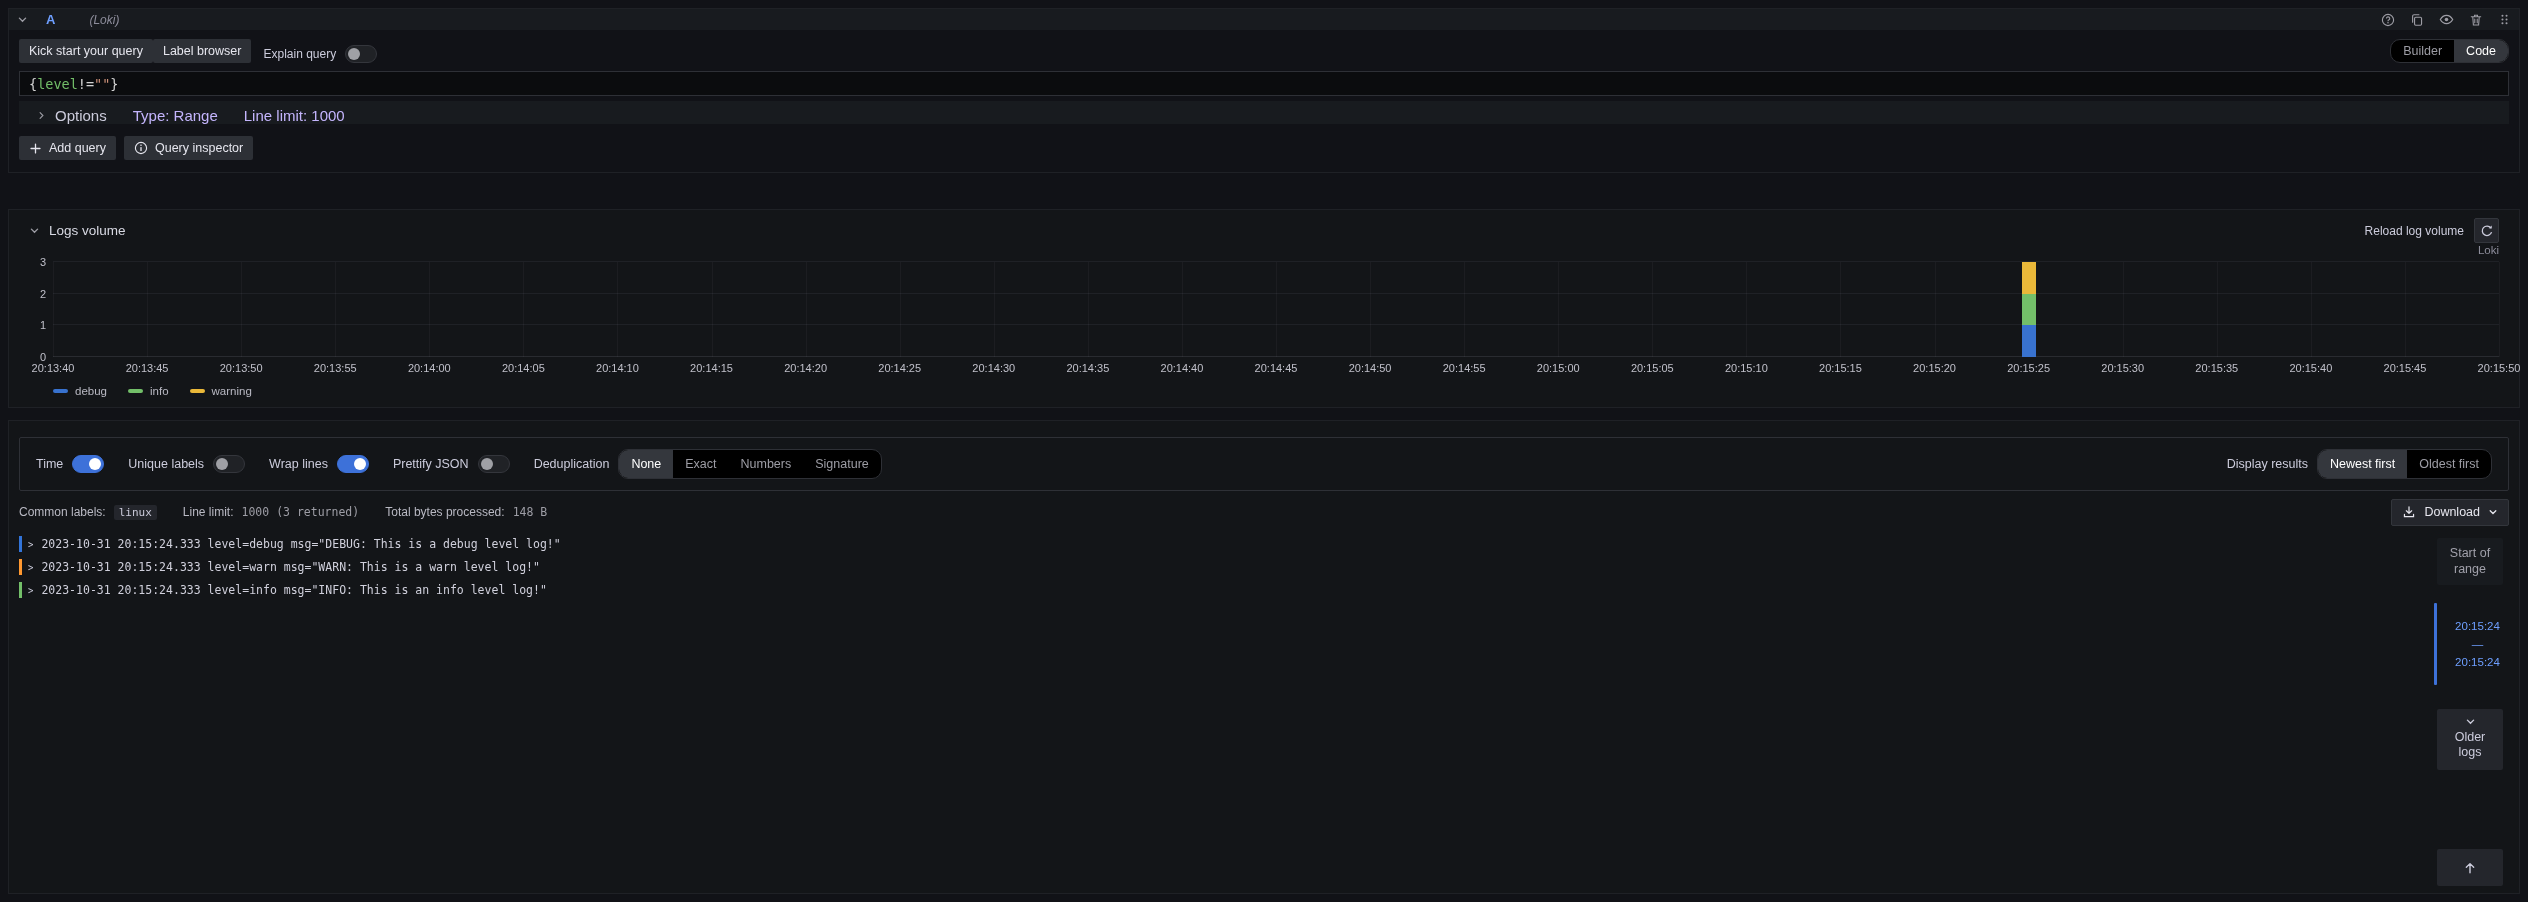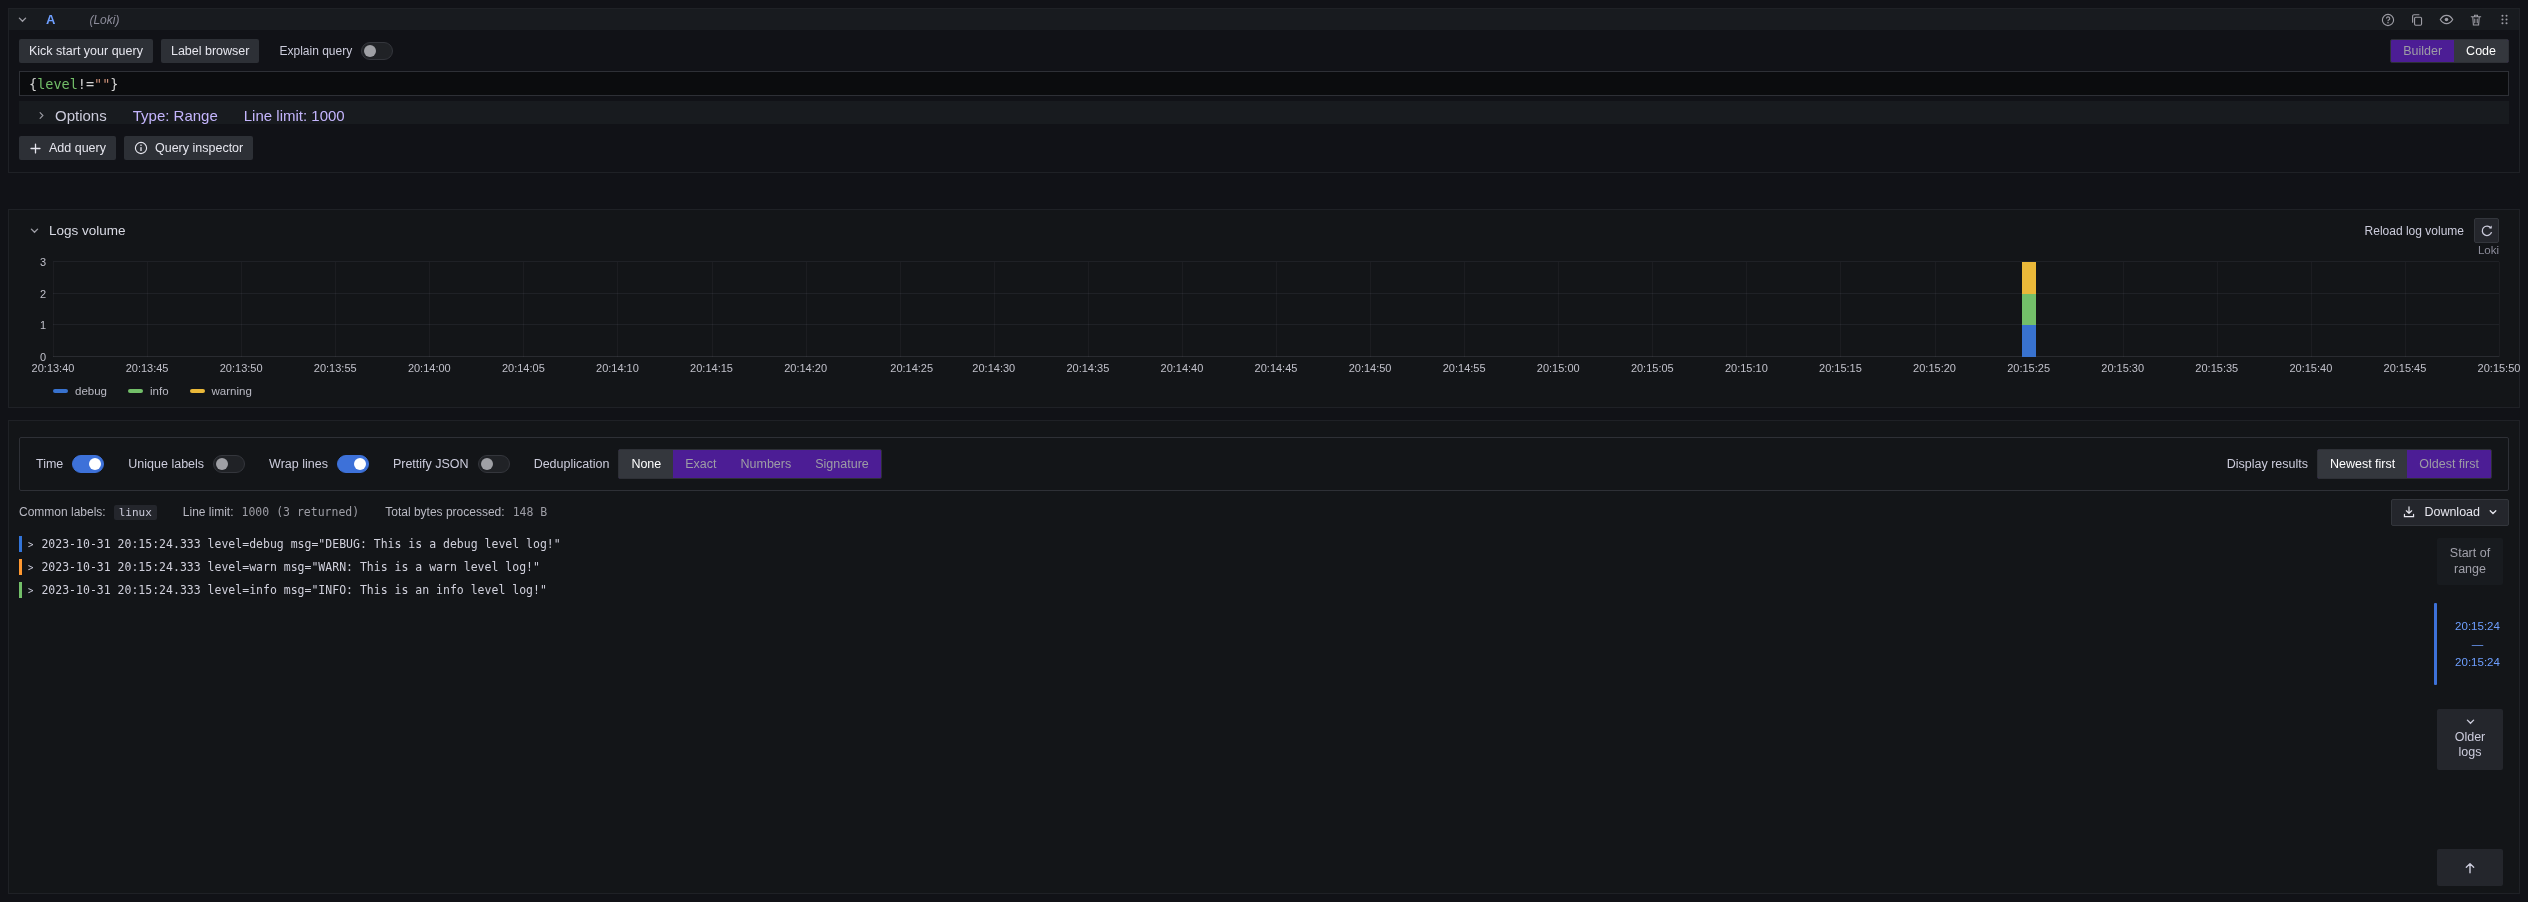--- a/index.html
+++ b/index.html
@@ -14,26 +14,26 @@
   button{font:inherit;border:none;background:none;color:inherit;padding:0;cursor:pointer}
 
   
   .qpanel{border:1px solid #1f2126;background:#111217}
   .qheader{display:flex;align-items:center;height:21px;background:#181b1f;padding:0 8px;gap:6px}
   .ref-id{color:#6e9fff;font-weight:700;font-size:13px;margin-left:12px}
   .ds-name{color:#8d8d9b;font-style:italic;margin-left:28px;font-size:12px}
   .hicons{display:flex;gap:15px;align-items:center;color:#9d9da5}
   .hicons .icon{cursor:pointer}
   .qbody{padding:9px 10px 12px}
-  .qtoolbar{display:flex;align-items:center;gap:8px}
+  .qtoolbar{display:flex;align-items:flex-end;}
   .btn{display:inline-flex;align-items:center;gap:7px;height:24px;padding:0 10px;background:#2d3036;
        border-radius:2px;color:#e6e6ee;font-size:12.5px;font-weight:500;white-space:nowrap}
   .explain{display:flex;align-items:center;gap:9px;margin-left:12px;color:#ccccdc;font-size:12px}
-  .radio-group{display:flex;align-items:stretch;border:1px solid #2e3036;border-radius:2px;
-               background:#4c1d95;overflow:hidden;height:24px}
+  .radio-group{display:flex;align-items:stretch;border:1px solid #2e3036;border-radius:10px;
+               background:#000000;overflow:hidden;height:24px}
   .radio-group.tall{height:30px}
   .radio-opt{display:flex;align-items:center;padding:0 12px;color:#9d9da5;font-size:12.5px}
   .radio-opt.selected{background:#34373d;color:#fff;font-weight:500}
   .code-editor{margin-top:8px;height:25px;display:flex;align-items:center;padding:0 9px;background:#0b0c0e;
                border:1px solid #2e3036;font-size:13.5px;letter-spacing:0;cursor:text}
   .tok-label{color:#73bf69}
   .tok-string{color:#ce9178}
   .tok-punct,.tok-operator{color:#d4d4d4}
   .options-row{margin-top:5px;height:23px;display:flex;align-items:flex-end;gap:26px;background:#181b1f;
                padding:0 18px;font-size:15px}
@@ -292,21 +292,21 @@
     <div class="x-axis" id="x-axis">
         <div class="x-label" style="left: 0%;">20:13:40</div>
         <div class="x-label" style="left: 3.84615%;">20:13:45</div>
         <div class="x-label" style="left: 7.69231%;">20:13:50</div>
         <div class="x-label" style="left: 11.5385%;">20:13:55</div>
         <div class="x-label" style="left: 15.3846%;">20:14:00</div>
         <div class="x-label" style="left: 19.2308%;">20:14:05</div>
         <div class="x-label" style="left: 23.0769%;">20:14:10</div>
         <div class="x-label" style="left: 26.9231%;">20:14:15</div>
         <div class="x-label" style="left: 30.7692%;">20:14:20</div>
-        <div class="x-label" style="left: 34.6154%; margin-left: 12px;">20:14:25</div>
+        <div class="x-label" style="left: 34.6154%;">20:14:25</div>
         <div class="x-label" style="left: 38.4615%;">20:14:30</div>
         <div class="x-label" style="left: 42.3077%;">20:14:35</div>
         <div class="x-label" style="left: 46.1538%;">20:14:40</div>
         <div class="x-label" style="left: 50%;">20:14:45</div>
         <div class="x-label" style="left: 53.8462%;">20:14:50</div>
         <div class="x-label" style="left: 57.6923%;">20:14:55</div>
         <div class="x-label" style="left: 61.5385%;">20:15:00</div>
         <div class="x-label" style="left: 65.3846%;">20:15:05</div>
         <div class="x-label" style="left: 69.2308%;">20:15:10</div>
         <div class="x-label" style="left: 73.0769%;">20:15:15</div>

